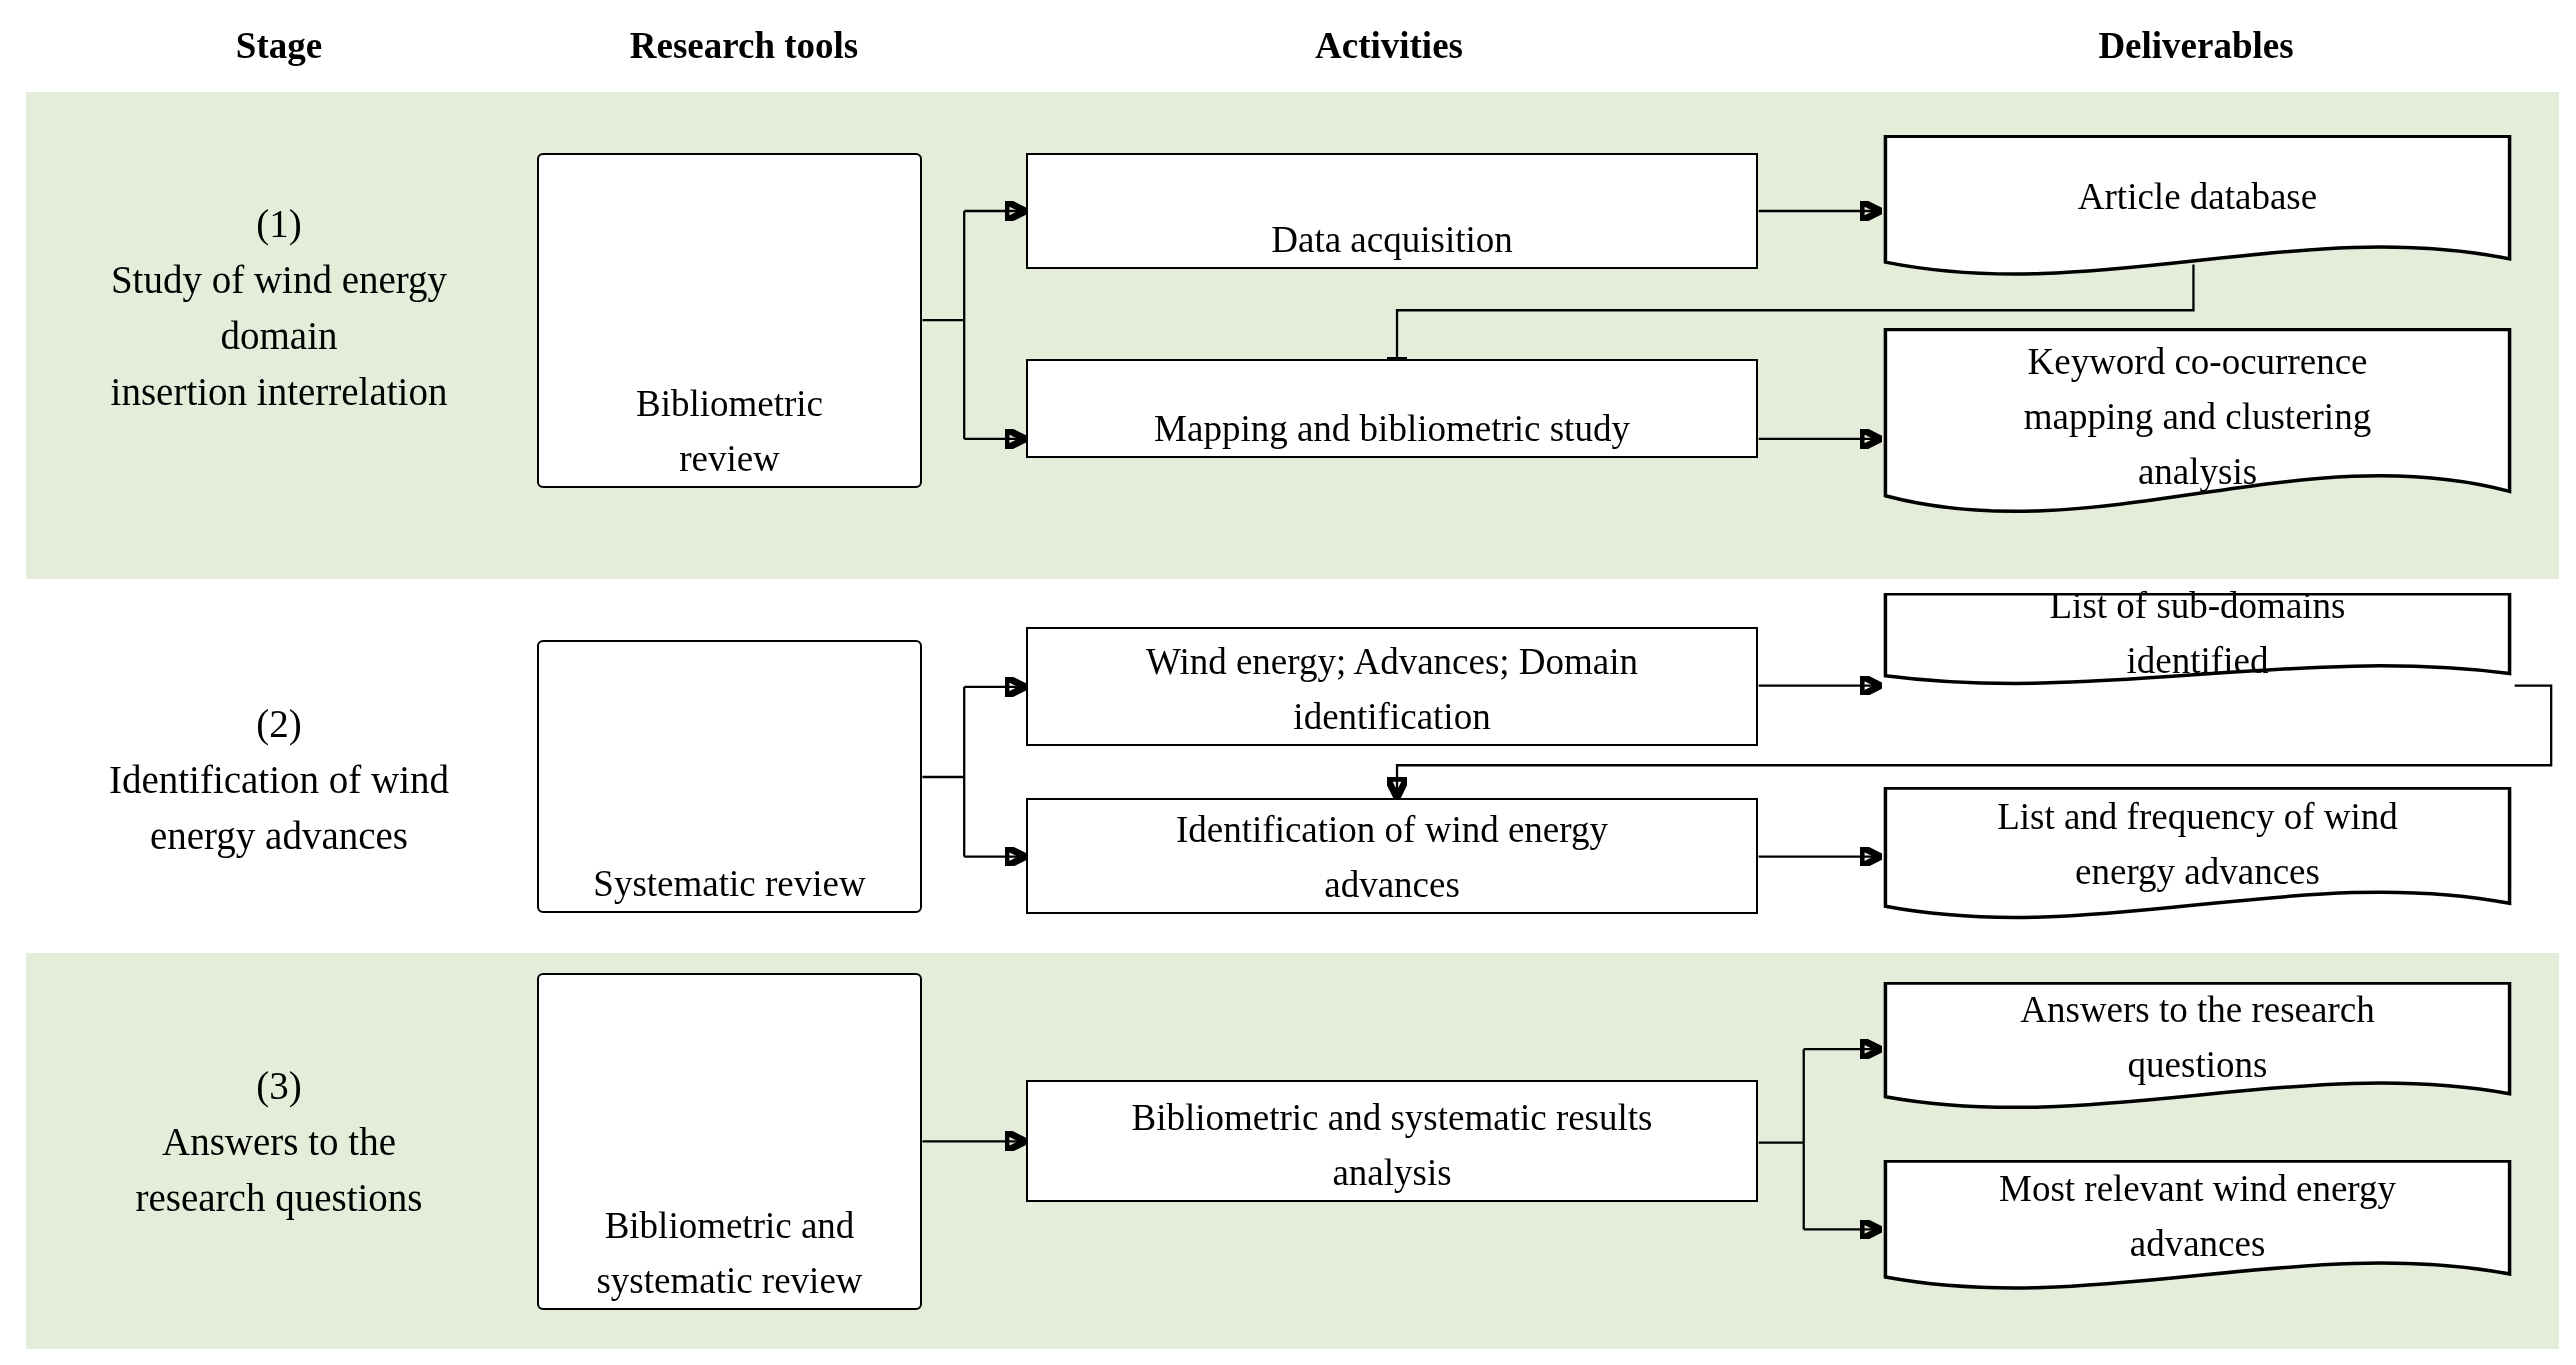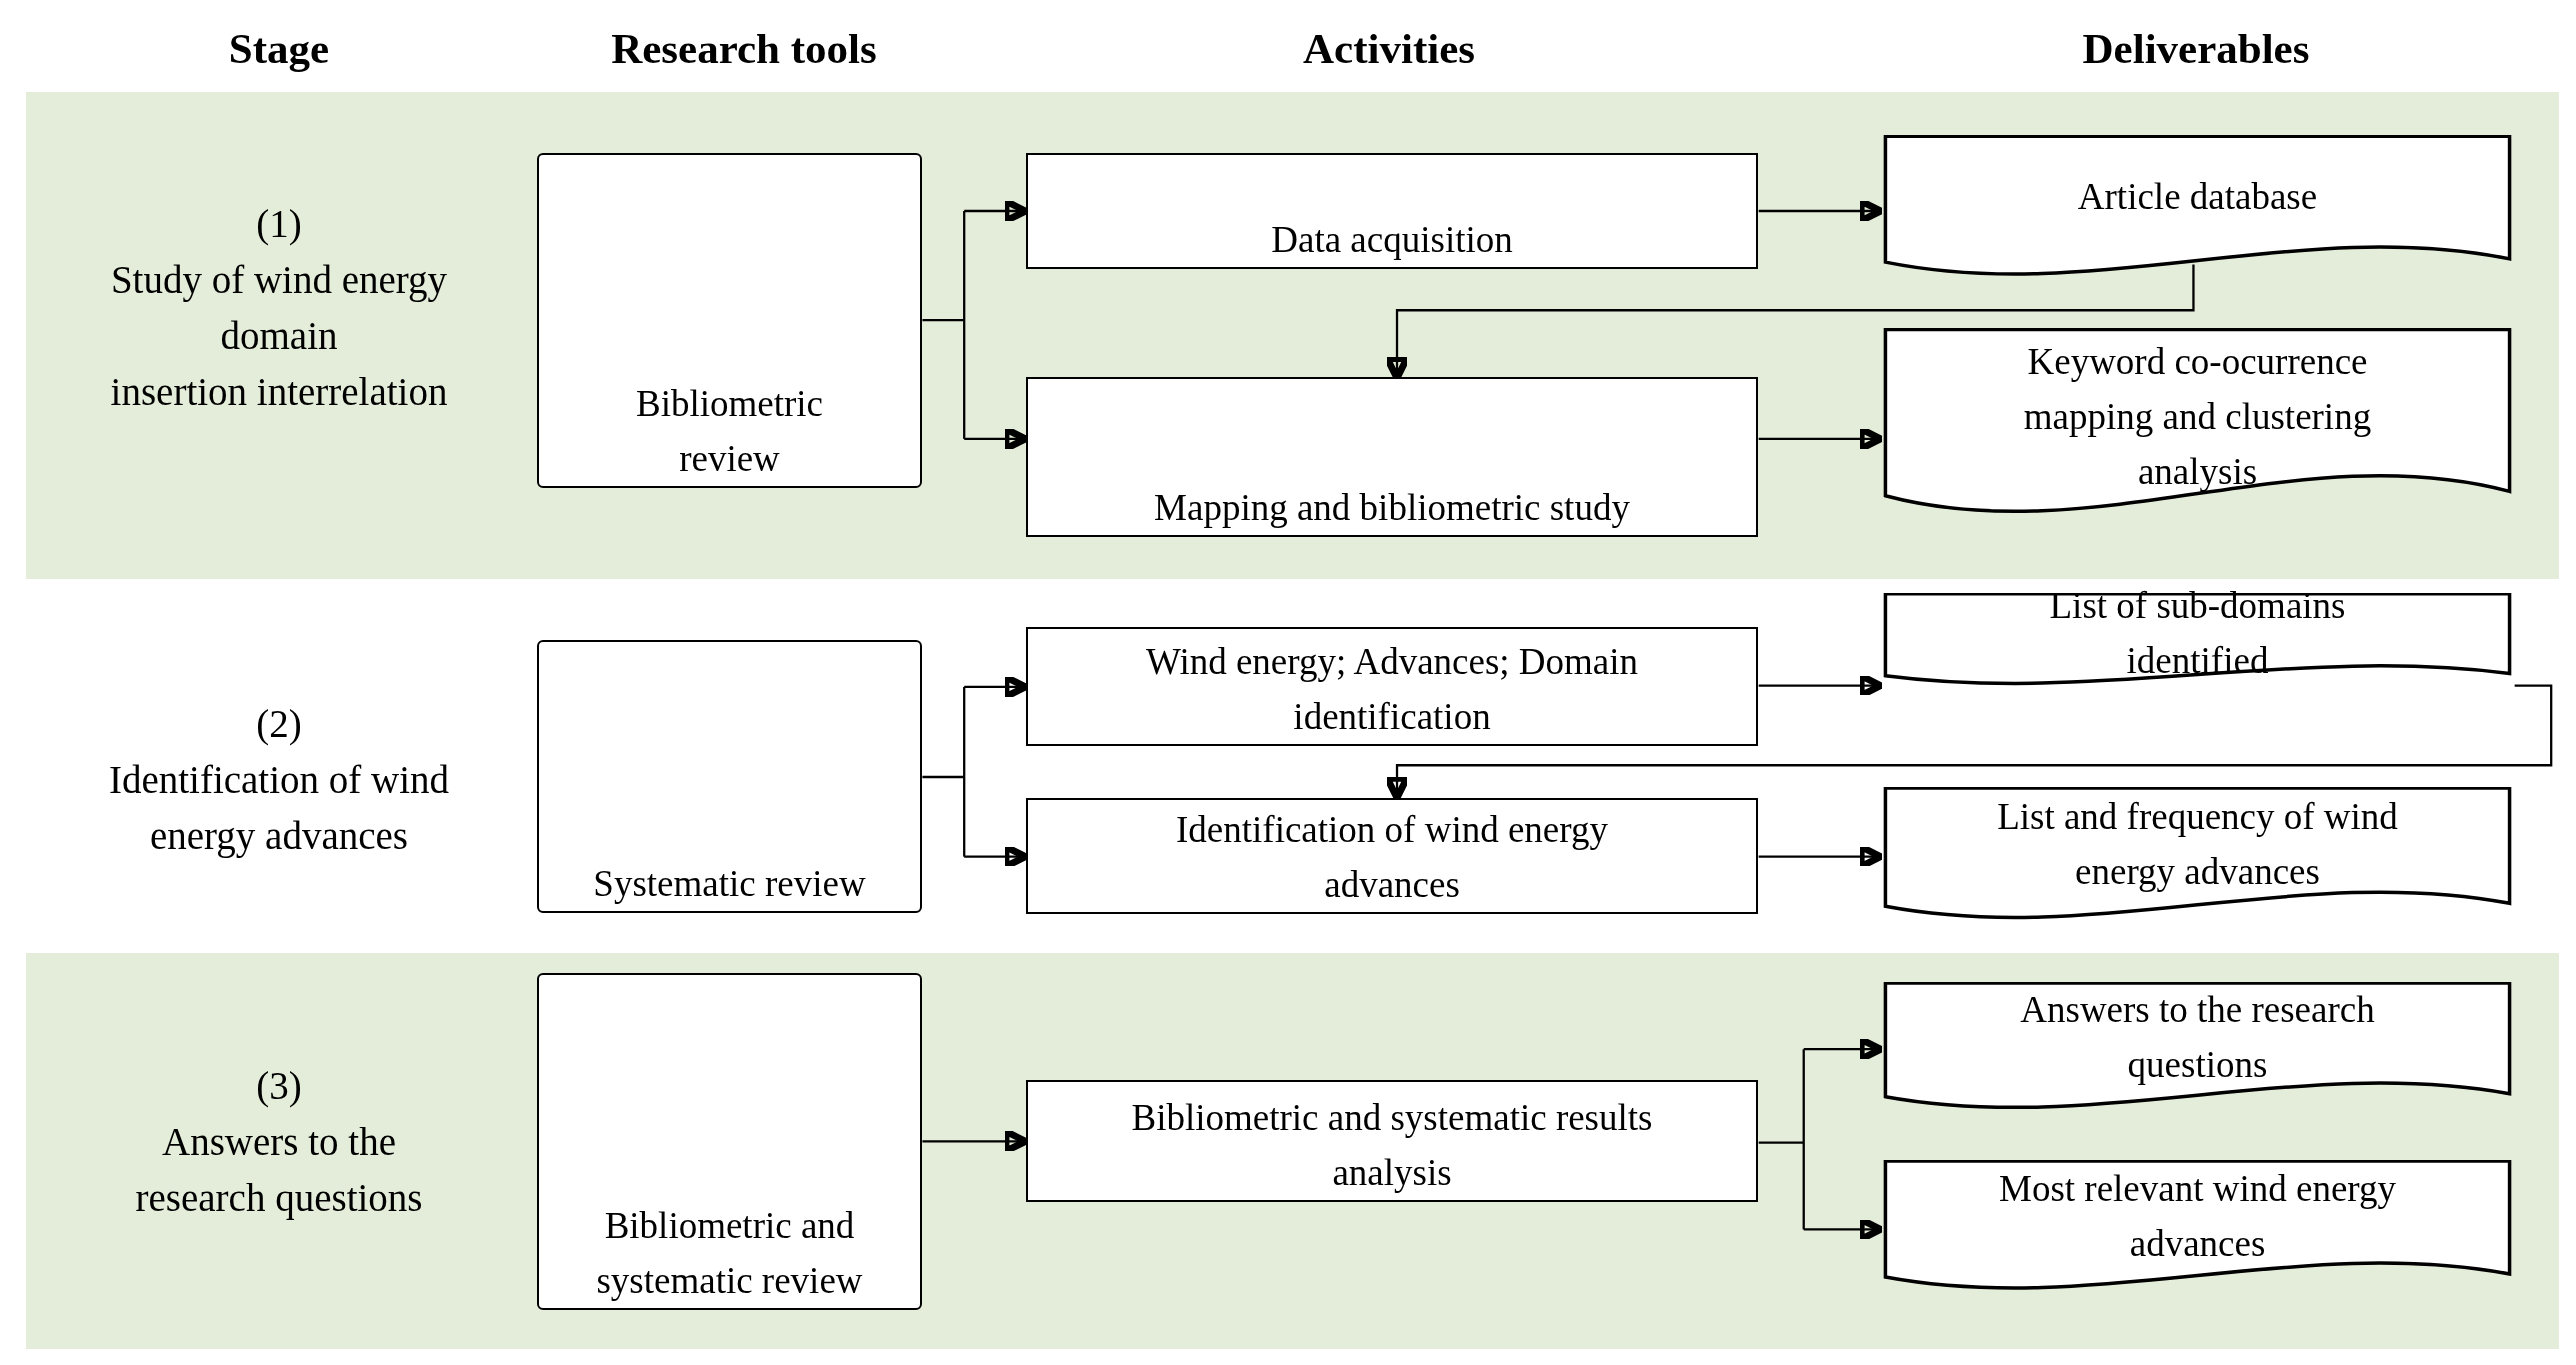--- a/index.html
+++ b/index.html
@@ -10,21 +10,21 @@
     font-family:"Liberation Serif", serif;
     color:#000;
     overflow:hidden;
   }
   .band{position:absolute;left:26px;width:2533px;background:#e4edd9;z-index:0;}
   #band-stage1{top:92px;height:487px;}
   #band-stage3{top:953px;height:396px;}
 
   .col-header{
     position:absolute;top:23.5px;transform:translateX(-50%);
-    font-size:43px;font-weight:bold;white-space:nowrap;z-index:3;
+    font-size:37px;font-weight:bold;white-space:nowrap;z-index:3;
   }
 
   .stage-label{
     position:absolute;left:29px;width:500px;
     text-align:center;font-size:39px;line-height:56px;z-index:3;
   }
 
   .box{
     position:absolute;background:#ffffff;border:2.3px solid #000;
     display:flex;flex-direction:column;align-items:center;justify-content:flex-end;
@@ -114,21 +114,21 @@
     <div>Systematic review</div>
   </div>
   <div class="box tool" style="top:973px;height:337px">
     <div>Bibliometric and</div>
     <div>systematic review</div>
   </div>
 
   <div class="box activity" style="top:153px;height:116px">
     <div>Data acquisition</div>
   </div>
-  <div class="box activity" style="top:377px;height:160px">
+  <div class="box activity" style="top:359px;height:99px">
     <div>Mapping and bibliometric study</div>
   </div>
   <div class="box activity" style="top:627px;height:119px">
     <div>Wind energy; Advances; Domain</div>
     <div>identification</div>
   </div>
   <div class="box activity" style="top:798px;height:116px">
     <div>Identification of wind energy</div>
     <div>advances</div>
   </div>

